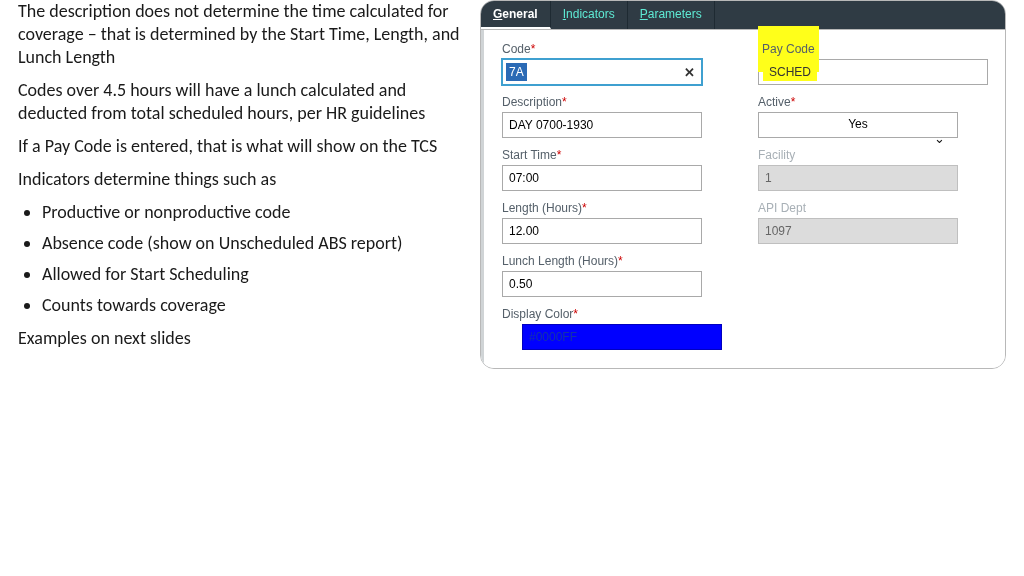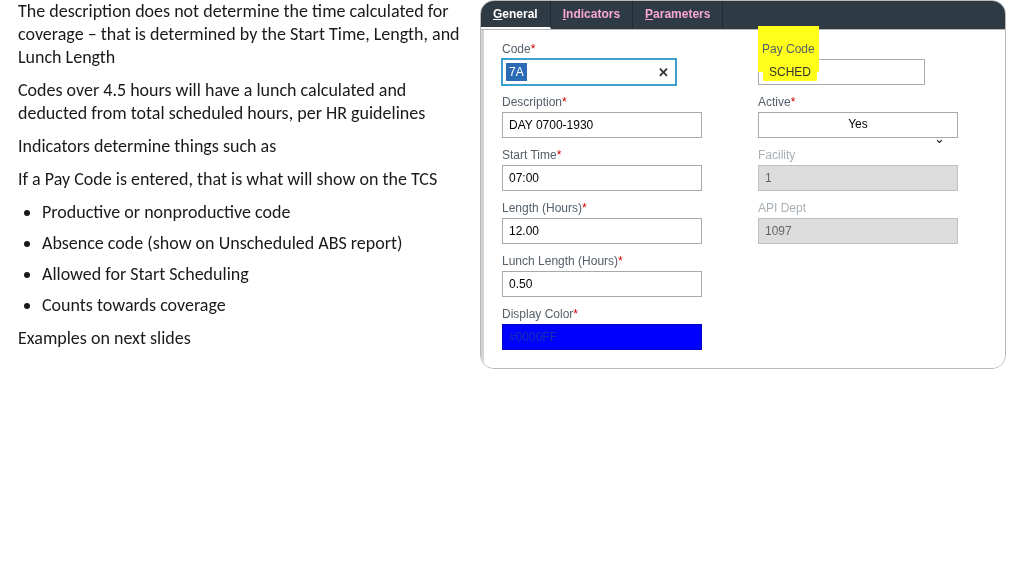--- a/index.html
+++ b/index.html
@@ -7,52 +7,52 @@
   .slide { padding: 0 18px; }
   .title { font-size: 38px; font-weight: 400; color: #1a1a1a; margin: 6px 0 8px 50px; }
   .cols { display: flex; gap: 12px; }
   .left { flex: 0 0 450px; font-size: 18px; color: #1a1a1a; line-height: 1.28; }
   .left p { margin-bottom: 10px; }
   .left ul { list-style: disc; padding-left: 24px; margin-bottom: 10px; }
   .left li { margin-bottom: 8px; }
   .right { flex: 1; }
   .panel { border: 1px solid #b8b8b8; background: #e9edef; border-radius: 14px; overflow: hidden; }
   .tabs { display: flex; background: #2f3b44; border-bottom: 1px solid #b8b8b8; }
-  .tab { color: #f9a8d4; font-family: Verdana, sans-serif; font-size: 12px; padding: 6px 12px; border-right: 1px solid #1e2a32; cursor: pointer; font-weight: bold; }
+  .tab { color: #5eead4; font-family: Verdana, sans-serif; font-size: 12px; padding: 6px 12px; border-right: 1px solid #1e2a32; cursor: pointer; }
   .tab:first-letter { text-decoration: underline; }
   .tab.active { color: #fff; border-bottom: 2px solid #fff; font-weight: bold; }
   .form { display: flex; gap: 36px; background: #fff; padding: 12px 16px 18px 18px; font-family: Verdana, sans-serif; font-size: 12px; border-left: 3px solid #d0d4d6; }
   .col1, .col2 { display: flex; flex-direction: column; gap: 10px; }
   .col1 { flex: 0 0 220px; }
   .col2 { flex: 1; }
   .field label { display: block; color: #55606a; font-size: 12px; margin-bottom: 3px; }
   .field label.disabled { color: #a8b0b6; }
   .req { color: #c00; }
   .hl-label { background: #ffff1a; padding: 16px 4px; }
   .inp { border: 1px solid #a9a9a9; background: #fff; padding: 4px 6px; font-size: 12px; height: 26px; width: 200px; font-family: Verdana, sans-serif; }
   .inp.disabled { background: #dcdcdc; color: #666; border-color: #bfbfbf; }
-  .inp.color { background: #0000ff; color: #1333aa; border-color: #0000c0; width: 200px; }
+  .inp.color { background: #0000ff; color: #1333aa; border-color: #0000c0; width: 200px; margin-left: 20px; }
   .inp.sel-wrap { display: flex; align-items: center; justify-content: space-between; flex-direction: column; }
-  .code-wrap { display: flex; align-items: center; border: 1px solid #3fa0d0; background: #fff; width: 174px; height: 26px; outline: 1px solid #3fa0d0; }
+  .code-wrap { display: flex; align-items: center; border: 1px solid #3fa0d0; background: #fff; width: 200px; height: 26px; outline: 1px solid #3fa0d0; }
   .code-wrap .seltxt { background: #2b6ab5; color: #fff; padding: 2px 3px; margin-left: 3px; font-size: 12px; }
   .code-wrap .clr { margin-left: auto; margin-right: 6px; font-size: 13px; font-weight: bold; color: #333; cursor: pointer; }
-  .paycode-wrap { display: flex; align-items: center; border: 1px solid #a9a9a9; background: #fff; width: 167px; height: 26px; }
+  .paycode-wrap { display: flex; align-items: center; border: 1px solid #a9a9a9; background: #fff; width: 230px; height: 26px; }
   .paycode-wrap .hlval { background: #ffff1a; color: #333; padding: 2px 6px; margin-left: 4px; font-size: 12px; }
   .chev { font-size: 13px; color: #111; margin-left: auto; margin-right: 6px; }
 </style>
 </head>
 <body>
 
 <div class="slide">
   <div class="cols">
     <div class="left">
       <p>The description does not determine the time calculated for coverage – that is determined by the Start Time, Length, and Lunch Length</p>
       <p>Codes over 4.5 hours will have a lunch calculated and deducted from total scheduled hours, per HR guidelines</p>
+      <p>If a Pay Code is entered, that is what will show on the TCS</p>
       <p>Indicators determine things such as</p>
-      <p>If a Pay Code is entered, that is what will show on the TCS</p>
       <ul>
         <li>Productive or nonproductive code</li>
         <li>Absence code (show on Unscheduled ABS report)</li>
         <li>Allowed for Start Scheduling</li>
         <li>Counts towards coverage</li>
       </ul>
       <p>Examples on next slides</p>
     </div>
 
     <div class="right">

